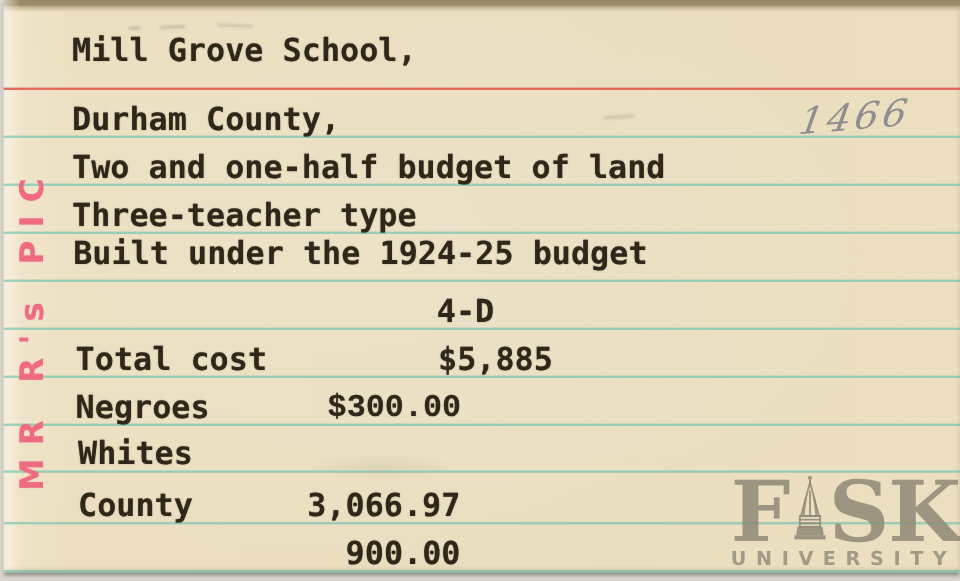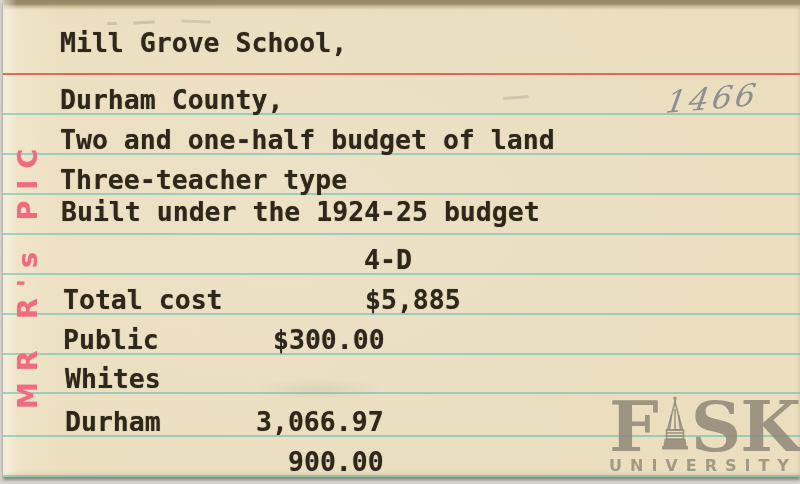--- a/index.html
+++ b/index.html
@@ -42,21 +42,21 @@
   }
 
   
   .l1 {top:29px; left:57px;}
   .l2 {top:86px; left:57px;}
   .l3 {top:126px;left:57px;}
   .l4 {top:166px;left:57px;}
   .l5 {top:198px;left:58px;}
   .l6 {top:246px;left:60px;}  .v6 {top:246px;left:333px;margin-left:28px;}
   .l7 {top:286px;left:60px;text-align:right;}  .v7 {top:286px;left:362px;}
-  .l8 {top:326px;left:60px;}  .v8 {top:326px;left:270px;}
+  .l8 {top:326px;left:60px;}  .v8 {top:326px;left:270px;font-family:Liberation Mono, monospace;}
   .l9 {top:365px;left:62px;}
   .l10{top:408px;left:62px;}  .v10{top:408px;left:253px;}
   .l11{top:448px;left:62px;}  .v11{top:448px;left:285px;}
   .state{top:40px;left:702px;}
 
   
   .hand-num{
     position:absolute;top:82px;left:664px;
     font:400 italic 31px/32px "DejaVu Serif","Liberation Serif",serif;
     color:#85868d;letter-spacing:3px;
@@ -129,26 +129,26 @@
     <span class="typed l2">Durham County,</span>
     <span class="typed l3">Two and one-half budget of land</span>
     <span class="typed l4">Three-teacher type</span>
     <span class="typed l5">Built under the 1924-25 budget</span>
 
     <span class="typed v6">4-D</span>
 
     <span class="typed l7">Total cost</span>
     <span class="typed v7">$5,885</span>
 
-    <span class="typed l8">Public</span>
+    <span class="typed l8">Negroes</span>
     <span class="typed v8">$300.00</span>
 
     <span class="typed l9">Whites</span>
 
-    <span class="typed l10">Durham</span>
+    <span class="typed l10">County</span>
     <span class="typed v10">3,066.97</span>
 
     <span class="typed v11">900.00</span>
 
     <div class="margin-note">MR R's PIC</div>
 
     <div class="wm">
       <div class="wm-word">
         <span>F</span>
         <span class="tower">

